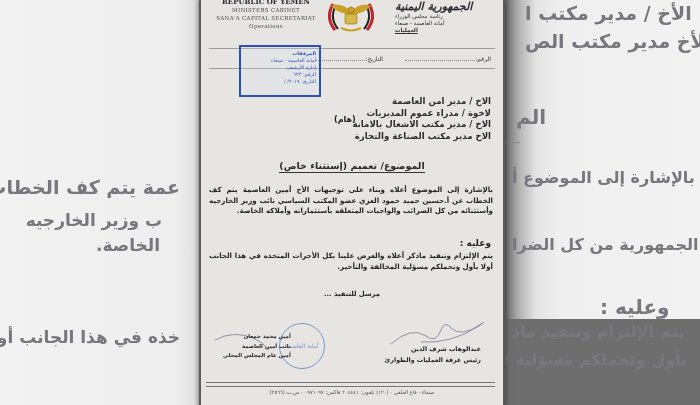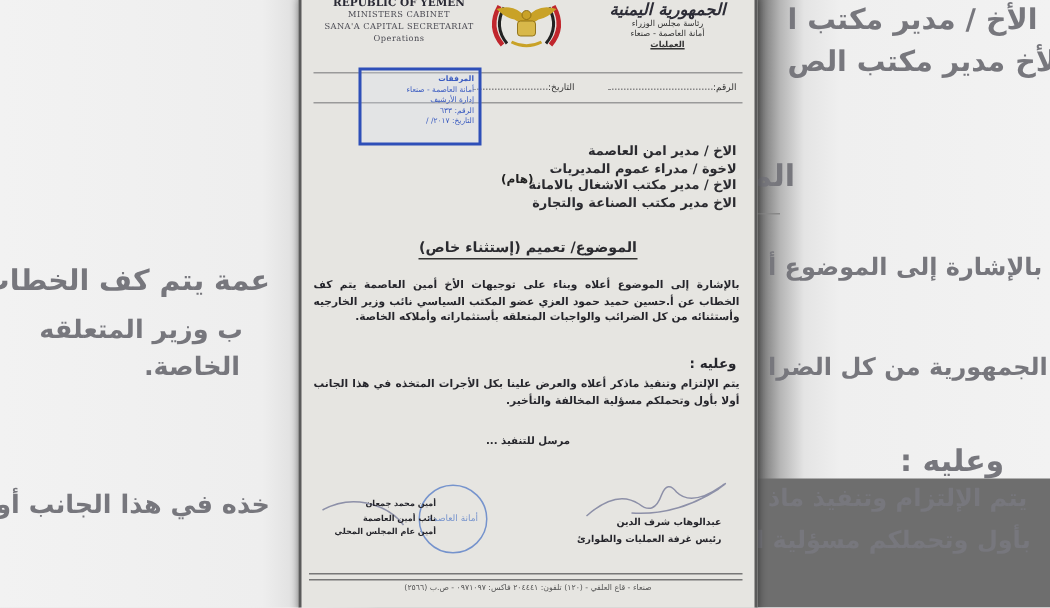--- a/index.html
+++ b/index.html
@@ -17,21 +17,21 @@
   
   .paper {
     position:absolute; left:199px; top:-2px; width:302px; height:410px;
     background:#e6e5e1; box-shadow:0 0 6px rgba(0,0,0,.6);
     border-left:2px solid #5a5a5a; border-right:2px solid #5a5a5a;
   }
   .hdr-en { position:absolute; left:10px; top:0; width:110px; text-align:center; font-family:"DejaVu Serif", serif; color:#4d4d55; line-height:8px; }
   .hdr-en .l1 { font-size:7px; font-weight:bold; color:#2a2a35; }
   .hdr-en .l2, .hdr-en .l3, .hdr-en .l4 { font-size:5.5px; letter-spacing:.3px; }
   .emblem { position:absolute; left:122px; top:2px; width:56px; height:34px; }
-  .hdr-ar { position:absolute; right:8px; top:2px; width:100px; text-align:center; direction:rtl; color:#333; }
+  .hdr-ar { position:absolute; right:8px; top:2px; width:100px; text-align:left; direction:rtl; color:#333; }
   .hdr-ar .t { font-size:11px; font-weight:bold; font-style:italic; color:#2c2c36; }
   .hdr-ar .s { font-size:5.5px; line-height:7px; }
   .hdr-ar .s.u { text-decoration:underline; font-weight:bold; }
   .rule { position:absolute; left:8px; right:8px; height:1px; background:#9a9a9a; }
   .meta { position:absolute; top:57px; font-size:6px; color:#333; direction:rtl; }
   .dots { display:inline-block; border-bottom:1px dotted #888; width:70px; }
   .stamp { position:absolute; left:38px; top:47px; width:82px; height:52px; border:2px solid #2e4fb8; color:#3a5bc0; font-size:5px; direction:rtl; padding:3px; box-sizing:border-box; line-height:7px; background:rgba(220,226,245,.25); }
   .stamp .t { font-weight:bold; }
   .urgent { position:absolute; left:133px; top:73px; font-size:8px; font-weight:bold; color:#222;margin-top:44px; }
   .addr { position:absolute; right:12px; top:98px; direction:rtl; font-size:8.6px; font-weight:bold; color:#2b2b30; line-height:11.5px; text-align:right; }
@@ -48,28 +48,28 @@
   .scribble { position:absolute; }
   .footer-rule { position:absolute; left:5px; right:8px; top:384px; height:3px; border-top:1px solid #777; border-bottom:1px solid #777; }
   .footer { position:absolute; left:0; right:0; top:391px; text-align:center; direction:rtl; font-size:5.2px; color:#555; }
 </style>
 </head>
 <body>
 
 <div class="bg"></div>
 <div class="bg-left">
   <div class="bg-text" style="top:176px;">عمة يتم كف الخطاب</div>
-  <div class="bg-text" style="top:210px; right:538px; font-size:17px;">ب وزير المتعلقه</div>
+  <div class="bg-text" style="top:210px; right:538px; font-size:17px;">ب وزير الخارجيه</div>
   <div class="bg-text" style="top:235px; right:540px; font-size:17px;">الخاصة.</div>
   <div class="bg-text" style="top:327px; font-size:17px;">خذه في هذا الجانب أولا</div>
 </div>
 <div class="bg-right">
   <div class="bg-text" style="left:25px; top:2px; direction:rtl;">الأخ / مدير مكتب ا</div>
   <div class="bg-text" style="left:25px; top:30px;">الأخ مدير مكتب الص</div>
-  <div class="bg-text" style="left:0px; top:105px; font-size:20px;">الم</div>
+  <div class="bg-text" style="left:16px; top:105px; font-size:20px;">الم</div>
   <div style="position:absolute; left:0; top:142px; width:20px; height:1px; background:#888;"></div>
   <div class="bg-text" style="left:12px; top:168px; font-size:16px;">بالإشارة إلى الموضوع أ</div>
   <div class="bg-text" style="left:12px; top:235px; font-size:16px;">الجمهورية من كل الضرا</div>
   <div class="bg-text" style="left:100px; top:295px; font-size:20px;">وعليه :</div>
   <div class="bg-text" style="left:12px; top:322px; font-size:16px;">يتم الإلتزام وتنفيذ ماذ</div>
   <div class="bg-text" style="left:4px; top:350px; font-size:16px;">بأول وتحملكم مسؤلية ا</div>
 </div>
 
 <div class="paper">
 

